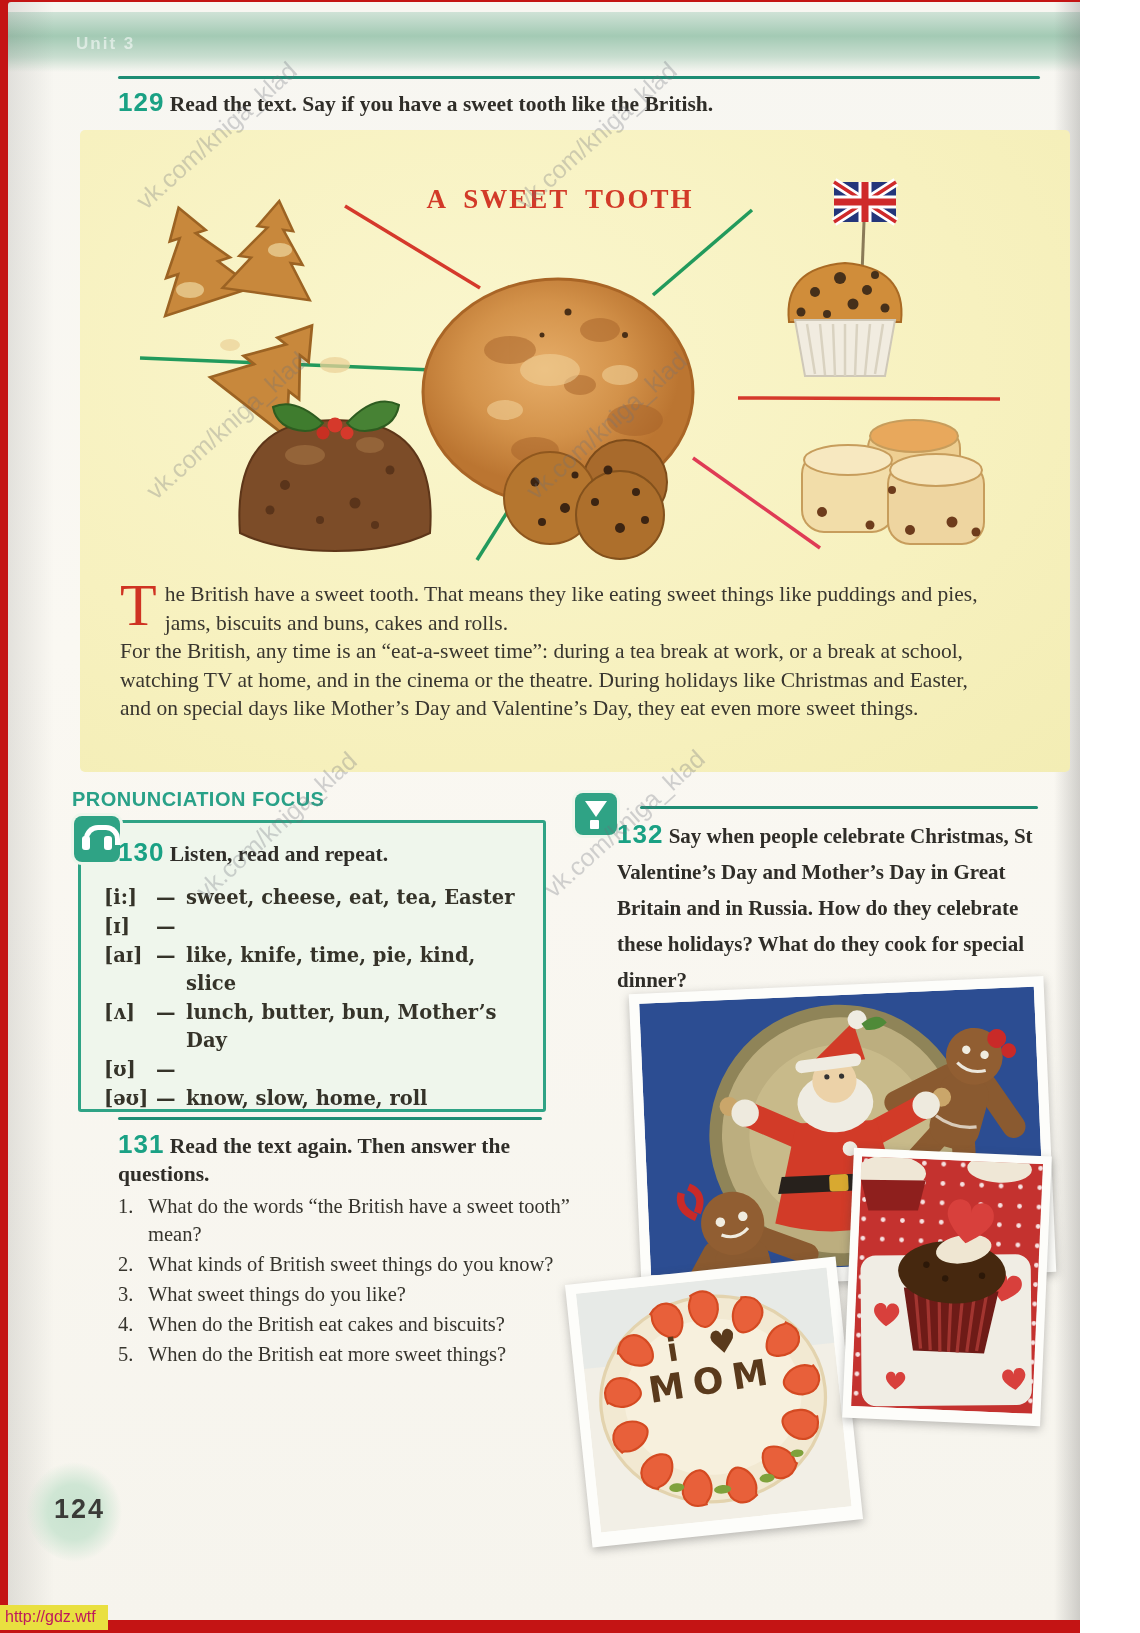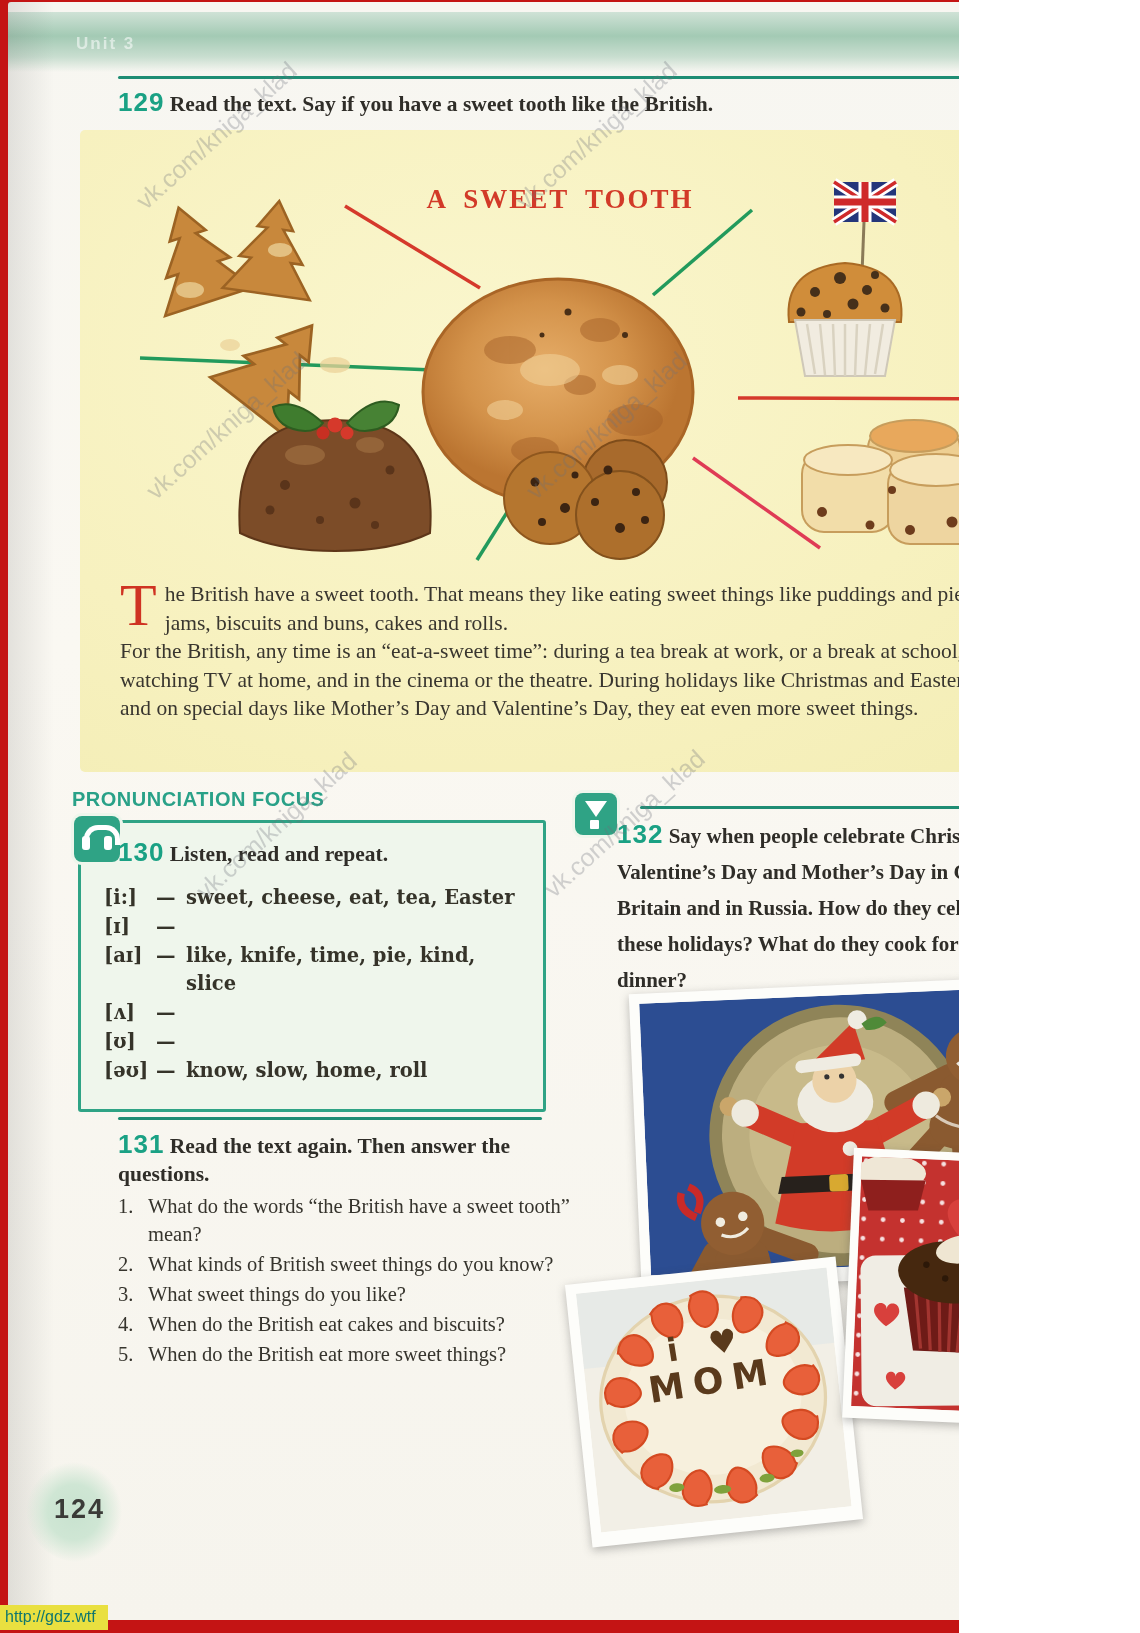--- a/index.html
+++ b/index.html
@@ -1,16 +1,16 @@
 <!DOCTYPE html>
 <html><head>
 <meta charset="utf-8">
 <style>
   html,body{margin:0;padding:0;}
-  #page{position:relative;width:959px;height:1633px;background:#c41414;overflow:hidden;
+  #page{position:relative;width:1080px;height:1633px;background:#c41414;overflow:hidden;
         font-family:"Liberation Serif",serif;}
   .sheet{position:absolute;left:8px;top:2px;width:1124px;height:1618px;
          background:linear-gradient(180deg,#f7f6f1 0%,#faf8f2 40%,#f6f4ed 100%);border-radius:3px;}
   .edge-right{position:absolute;left:1054px;top:2px;width:78px;height:1618px;
          background:linear-gradient(to right,rgba(100,100,100,0) 0%,rgba(90,90,92,0.35) 45%,rgba(50,50,52,0.6) 80%,rgba(70,70,72,0.55) 100%);}
   .edge-left{position:absolute;left:8px;top:2px;width:46px;height:1618px;
          background:linear-gradient(to right,rgba(60,60,60,0.12),rgba(60,60,60,0));}
   .topband{position:absolute;left:8px;top:12px;width:1124px;height:60px;
          background:linear-gradient(180deg,#cfe2d6 0%,#a3cab4 40%,#c9ded0 75%,rgba(247,246,240,0) 100%);}
   .unitlbl{position:absolute;left:68px;top:22px;font-family:"Liberation Sans",sans-serif;
@@ -71,21 +71,21 @@
          transform:rotate(-3deg);line-height:1.05;}
   .mom1{font-size:32px;letter-spacing:10px;}
   .mom2{font-size:36px;letter-spacing:9px;}
   .wm{position:absolute;transform:rotate(-42deg);transform-origin:left center;white-space:nowrap;
          font-family:"Liberation Sans",sans-serif;font-size:25px;color:rgba(108,114,124,0.30);z-index:6;}
   .splotch{position:absolute;left:26px;top:1462px;width:96px;height:100px;
          background:radial-gradient(closest-side,#c8e2cf 0%,#cfe6d4 55%,rgba(207,230,212,0) 100%);
          border-radius:46% 54% 50% 58%;}
   .pagenum{position:absolute;left:28px;top:32px;font-family:"Liberation Sans",sans-serif;
          font-weight:bold;font-size:27px;letter-spacing:2px;color:#3b3b38;}
-  .gdz{position:absolute;left:0;top:1605px;background:#e9e040;color:#0f766e;z-index:10;
+  .gdz{position:absolute;left:0;top:1605px;background:#e9e040;color:#be185d;z-index:10;
          font-family:"Liberation Sans",sans-serif;font-size:16px;padding:3px 12px 4px 5px;}
 </style>
 </head>
 <body>
 
 <div id="page">
   <div class="sheet"></div>
   <div class="topband">
     <span class="unitlbl">Unit 3</span>
   </div>
@@ -263,20 +263,21 @@
         <span class="dash">—</span>
       </div>
     <div class="prow">
         <span class="ph">[aɪ]</span>
         <span class="dash">—</span>
         <span class="pw">like, knife, time, pie, kind, slice</span>
       </div>
     <div class="prow">
         <span class="ph">[ʌ]</span>
         <span class="dash">—</span>
+        <span class="pw">lunch, butter, bun, Mother’s Day</span>
       </div>
     <div class="prow">
         <span class="ph">[ʊ]</span>
         <span class="dash">—</span>
       </div>
     <div class="prow">
         <span class="ph">[əʊ]</span>
         <span class="dash">—</span>
         <span class="pw">know, slow, home, roll</span>
       </div>

